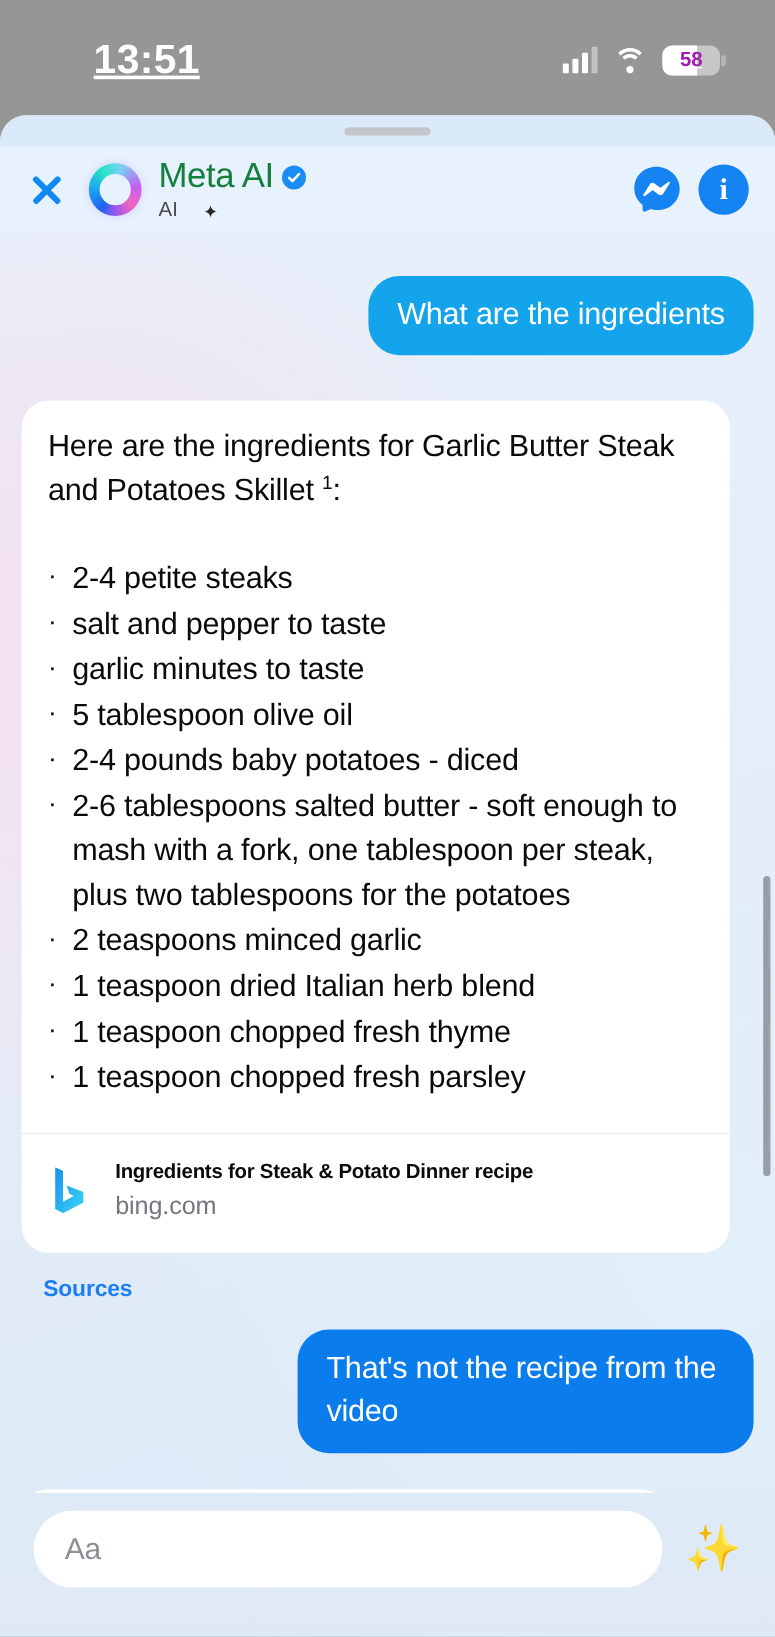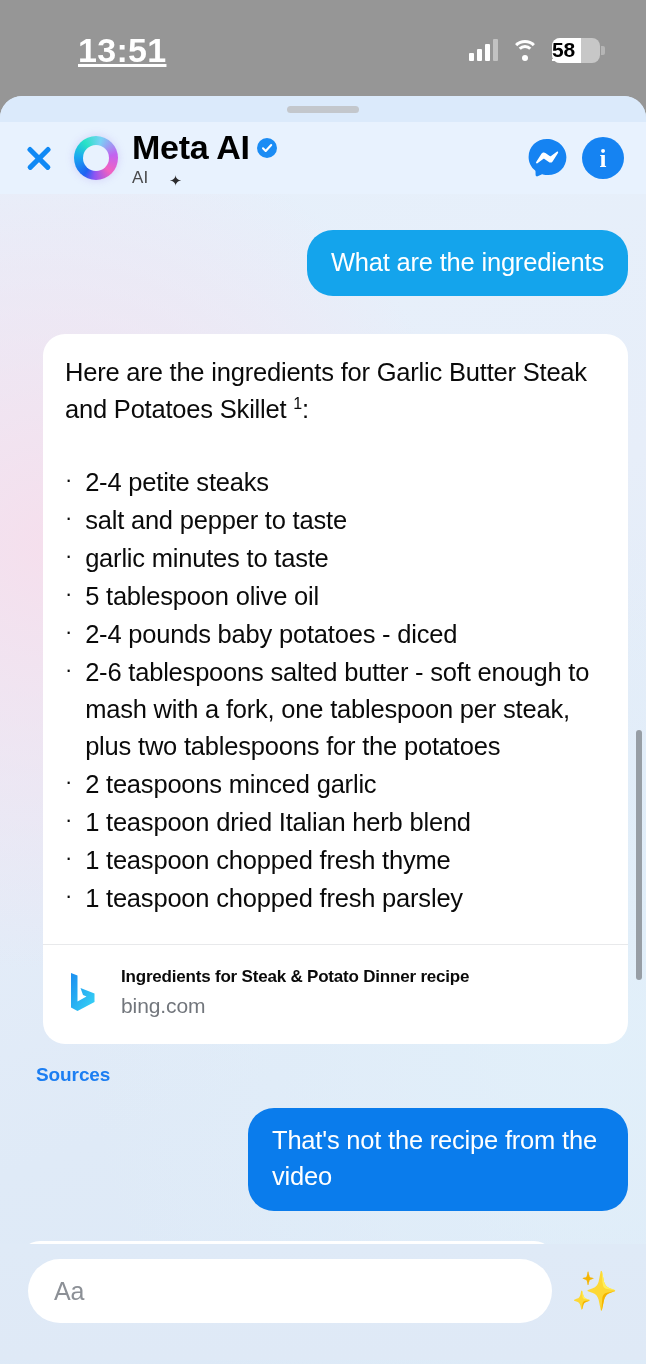--- a/index.html
+++ b/index.html
@@ -46,22 +46,22 @@
   .wifi .dot { width: 6px; height: 6px; background: #fff; border-radius: 50%; top: 15px; border: none; }
   .battery {
     position: relative; width: 48px; height: 25px; border-radius: 8px;
     background: #c7c7c7; display: flex; align-items: center;
   }
   .battery .fill {
     position: absolute; left: 0; top: 0; bottom: 0; width: 60%;
     background: #ffffff; border-radius: 8px 0 0 8px;
   }
   .battery .lvl {
-    position: relative; z-index: 2; width: 100%; text-align: left;
-    font-size: 21px; font-weight: 600; color: #000000; letter-spacing: -0.2px;
+    position: relative; z-index: 2; width: 100%; text-align: center;
+    font-size: 17px; font-weight: 600; color: #a21caf; letter-spacing: -0.2px;
   }
   .battery .nub {
     position: absolute; right: -5px; top: 8px; width: 4px; height: 9px;
     background: #b5b5b5; border-radius: 0 2px 2px 0;
   }
 
   
   .sheet {
     position: absolute; left: 0; right: 0; top: 96px; bottom: 0;
     border-radius: 22px 22px 0 0;
@@ -91,21 +91,21 @@
     width: 44px; height: 44px; flex: none; border-radius: 50%;
     background: conic-gradient(from 215deg, #1f62f2 0deg, #1aa9f0 60deg, #29e2c6 110deg, #79d2f5 160deg, #c262f0 225deg, #f262c0 280deg, #8d55f3 330deg, #1f62f2 360deg);
     position: relative;
     box-shadow: 0 0 8px rgba(150,120,230,0.28);
   }
   .avatar-ring::after {
     content: ""; position: absolute; inset: 9px; border-radius: 50%; background: #e8f2fe;
   }
   .hdr-text { flex: 1; min-width: 0; display: flex; flex-direction: column; gap: 1px; }
   .hdr-title-row { display: flex; align-items: center; gap: 7px; }
-  .hdr-title { font-size: 34px; font-weight: 700; color: #000000; letter-spacing: -0.3px; }
+  .hdr-title { font-size: 29px; font-weight: 400; color: #15803d; letter-spacing: -0.3px; }
   .verified {
     width: 20px; height: 20px; flex: none; border-radius: 50%;
     background: #1b8cf4; position: relative;
   }
   .verified svg { position: absolute; inset: 0; }
   .hdr-sub-row { display: flex; align-items: flex-end; gap: 21px; }
   .hdr-sub { font-size: 17px; color: #4a4a4c; letter-spacing: 0.1px; }
   .sub-sparkle { font-size: 15px; color: #2b2b2d; line-height: 1; }
 
   .hdr-actions { display: flex; align-items: center; gap: 14px; flex: none; }
@@ -264,21 +264,21 @@
     </div>
 
     <div class="convo">
 
 
       <div class="msg-row out" style="margin-top:36px;">
         <div class="bubble-out" style="background:#14a4ec;">What are the ingredients</div>
       </div>
 
       <div class="msg-row in" style="margin-top:38px;">
-        <div style="max-width:590px;width:590px;margin-left:25px;">
+        <div style="max-width:590px;width:590px;">
           <div class="bubble-in" style="border-radius:22px 22px 0 0;padding-bottom:26px;">
             <div class="ing-intro"><span>Here are the ingredients for Garlic Butter Steak and Potatoes Skillet </span><span class="sup">1</span><span>:</span></div>
             <ul class="ing-list" id="ing-list">
                 <li>
                   <span class="dot">·</span>
                   <span class="txt">2-4 petite steaks</span>
                 </li>
                 <li>
                   <span class="dot">·</span>
                   <span class="txt">salt and pepper to taste</span>

